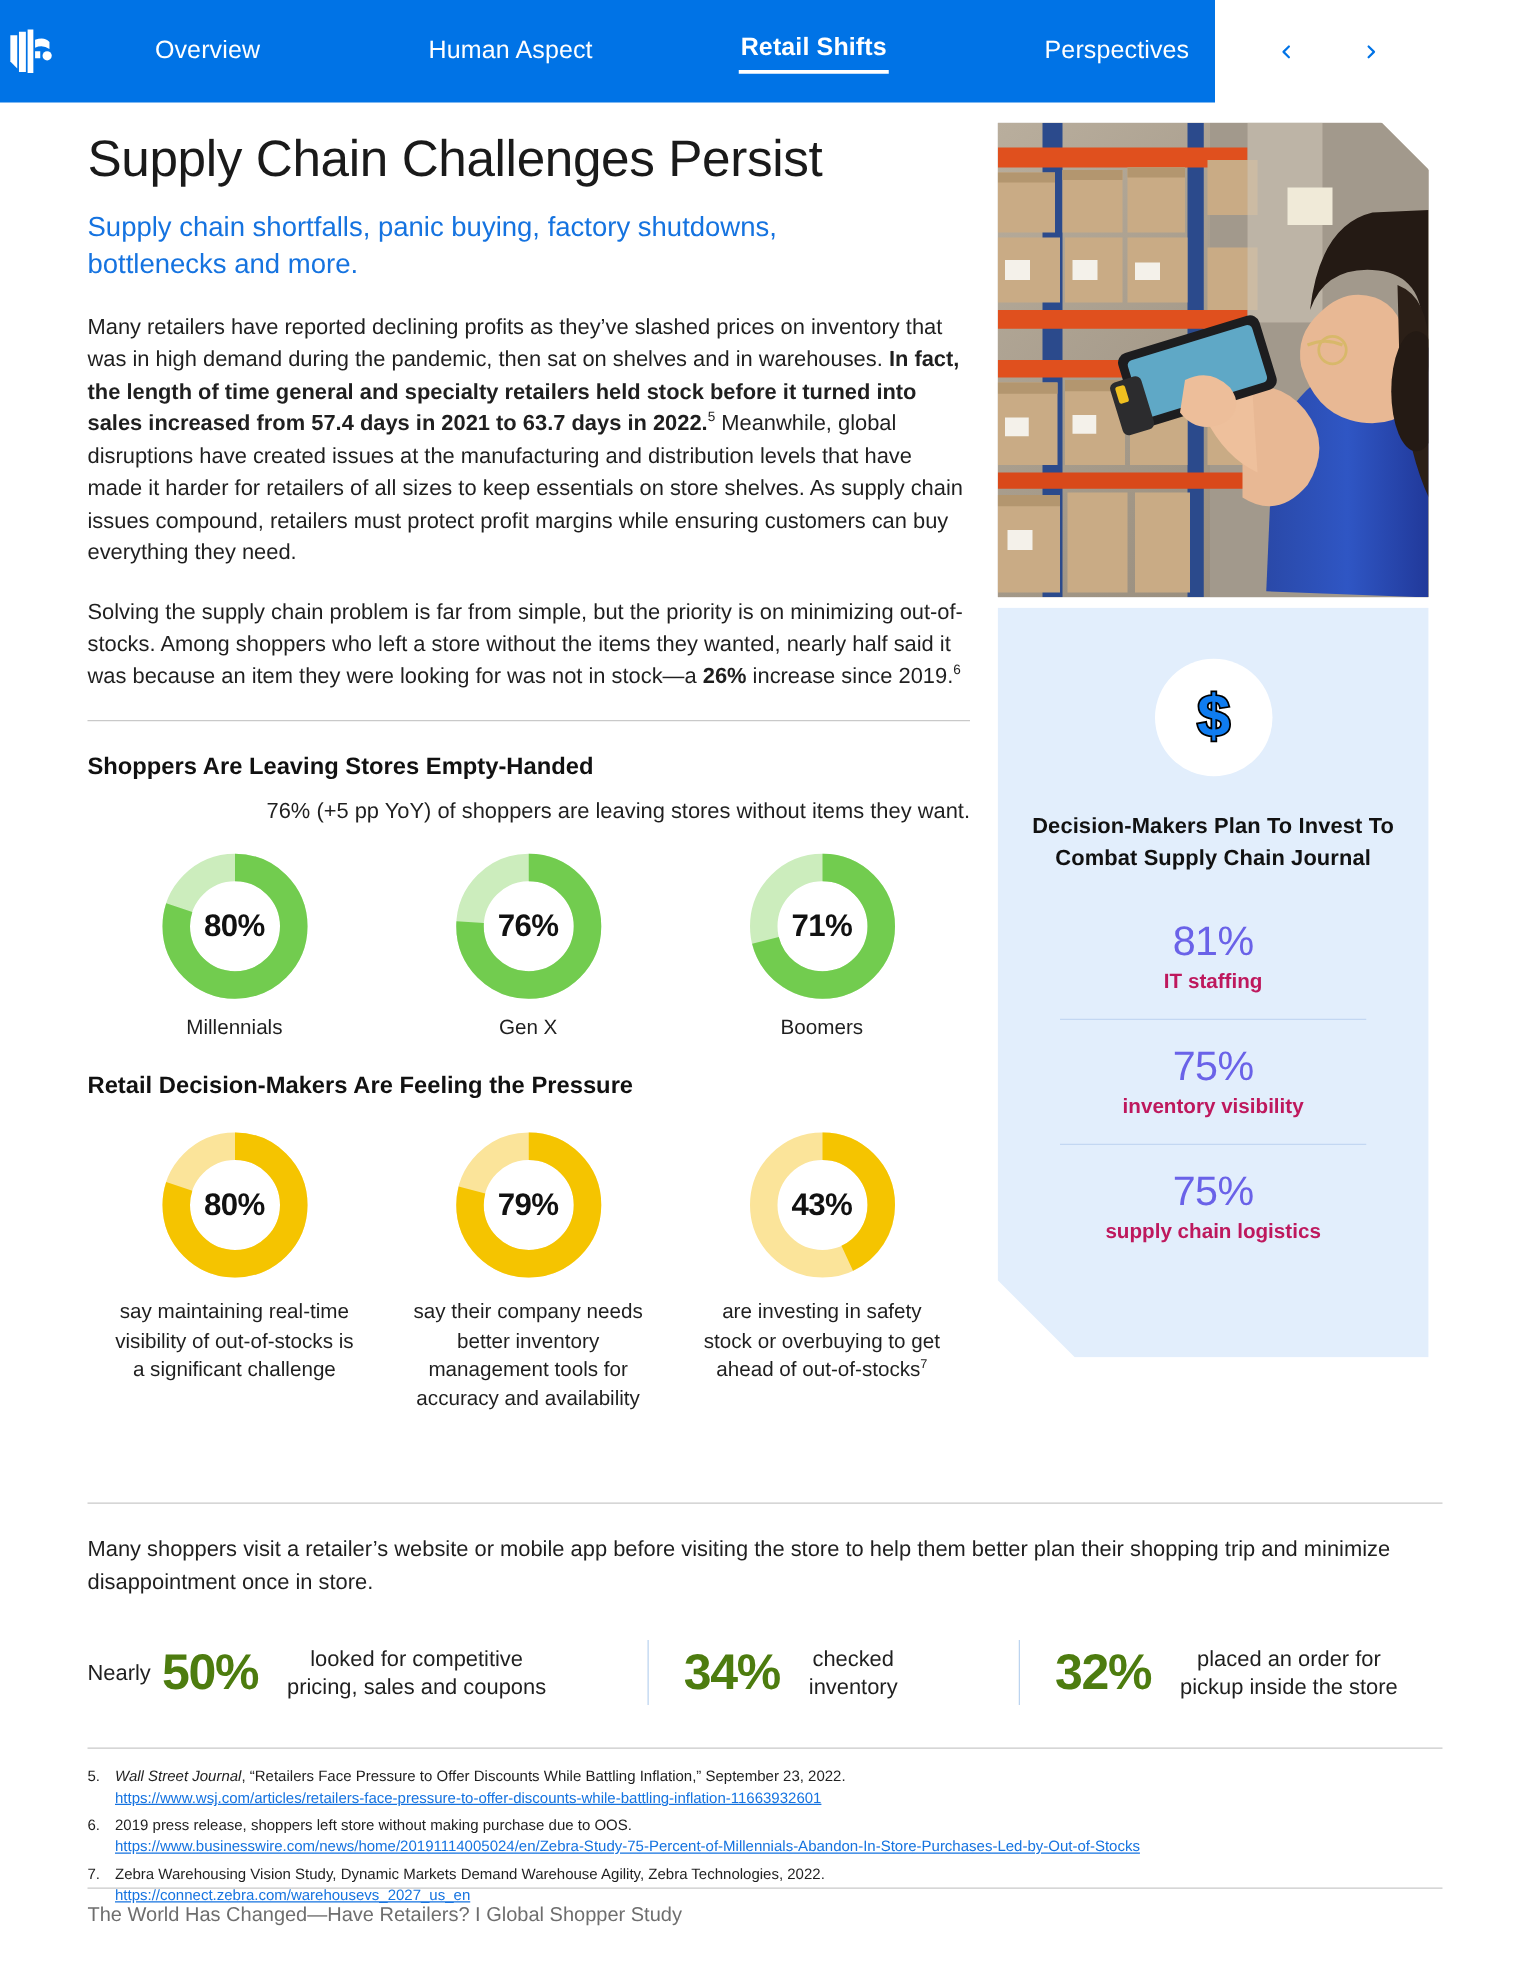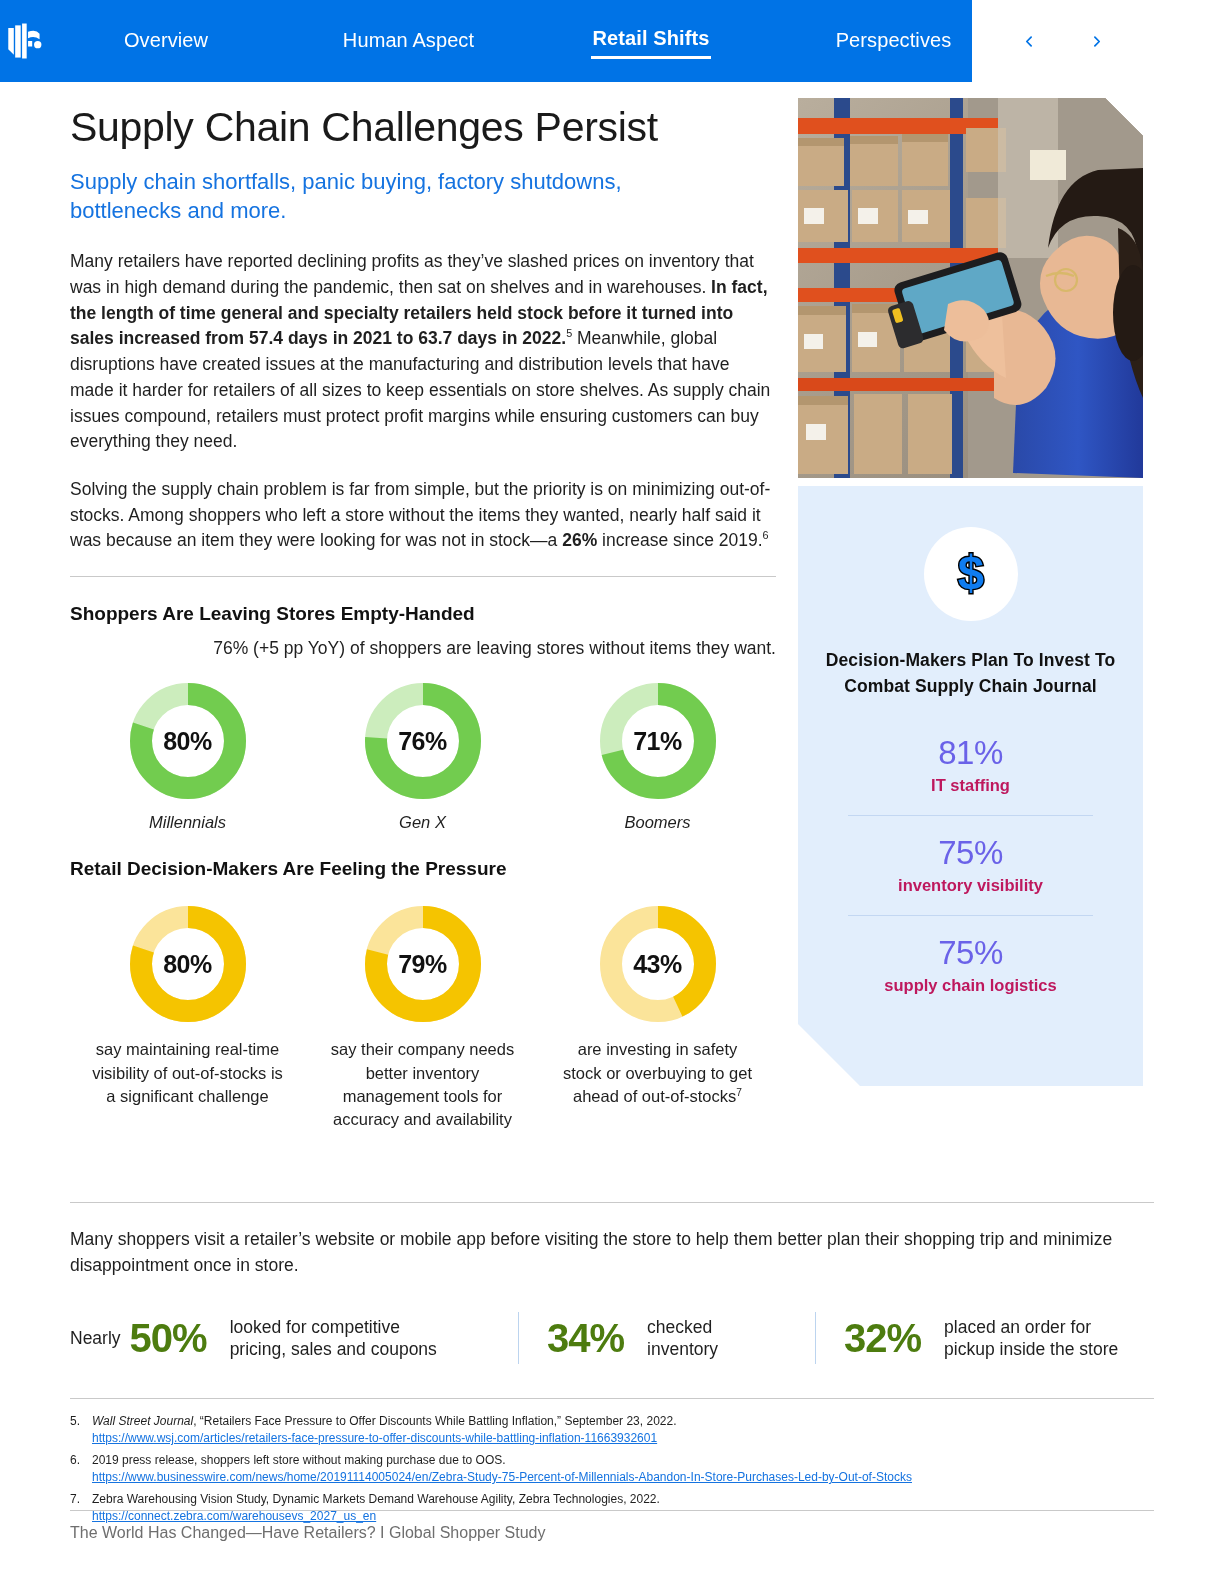--- a/index.html
+++ b/index.html
@@ -73,21 +73,21 @@
 
   
   .donut-row { display: flex; }
   .donut-cell { width: 235px; display: flex; flex-direction: column; align-items: center; }
   .donut { position: relative; width: 120px; height: 120px; }
   .donut svg { display:block; transform: rotate(-90deg); }
   .donut .val {
     position: absolute; inset: 0; display:flex; align-items:center; justify-content:center;
     font-size: 25px; font-weight: bold; color:#111; letter-spacing:-0.5px;
   }
-  .donut-label { margin-top: 12px; font-size: 16.5px; color:#1f1f1f; text-align:center;font-style:italic; }
+  .donut-label { margin-top: 12px; font-size: 16.5px; color:#1f1f1f; text-align:center; }
   .donut-caption {
     margin-top: 14px; font-size: 16.5px; color:#1f1f1f; text-align:center;
     line-height: 1.42; width: 200px;
   }
 
   
   .photo {
     position: absolute; left: 798px; top: 98px; width: 345px; height: 380px;
     overflow: hidden;
     clip-path: polygon(0 0, calc(100% - 38px) 0, 100% 38px, 100% 100%, 0 100%);
@@ -111,21 +111,21 @@
     margin-bottom: 26px; letter-spacing: 0.1px;
   }
   .stat-block { padding: 8px 0 10px 0; }
   .stat-pct { font-size: 33px; font-weight: normal; color:#6a62e8; letter-spacing:-0.5px; }
   .stat-lbl { font-size: 16.5px; font-weight: bold; color:#be185d; margin-top: 4px; }
   .stat-div { height:1px; background:#c3d7f2; margin: 10px 26px; }
 
   
   .bottom { position: absolute; left: 70px; top: 1202px; width: 1084px; }
   .bottom-p { font-size: 17.5px; line-height: 1.47; color:#1f1f1f; margin-top: 24px; }
-  .kpi-row { display:flex; align-items:center; margin-top: 34px; }
+  .kpi-row { display:flex; align-items:center; margin-top: 34px; text-align: center; }
   .kpi { display:flex; align-items:center; }
   .kpi-nearly { font-size: 17.5px; color:#1f1f1f; margin-right: 9px; }
   .kpi-num { font-size: 40px; font-weight: bold; color:#4d7c0f; letter-spacing:-1px; }
   .kpi-txt { font-size: 17.5px; color:#1f1f1f; line-height:1.3; margin-left: 23px; }
   .kpi-div { width:1px; height:52px; background:#bcd4ef; margin: 0 28px; }
   .kpi-1 { width: 420px; }
   .kpi-2 { width: 240px; }
 
   
   .notes { position: absolute; left: 70px; top: 1398px; width: 1084px; }

